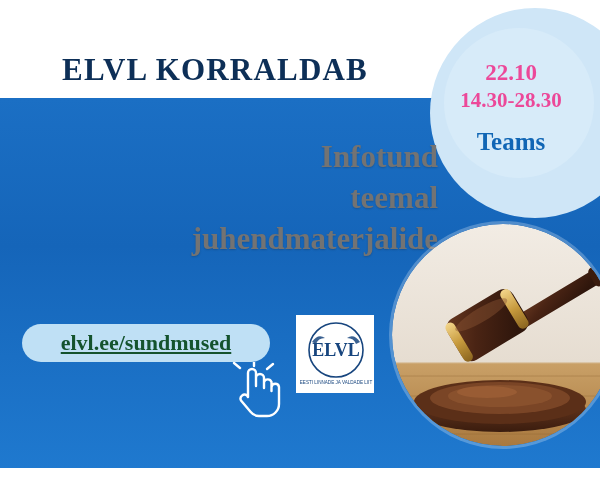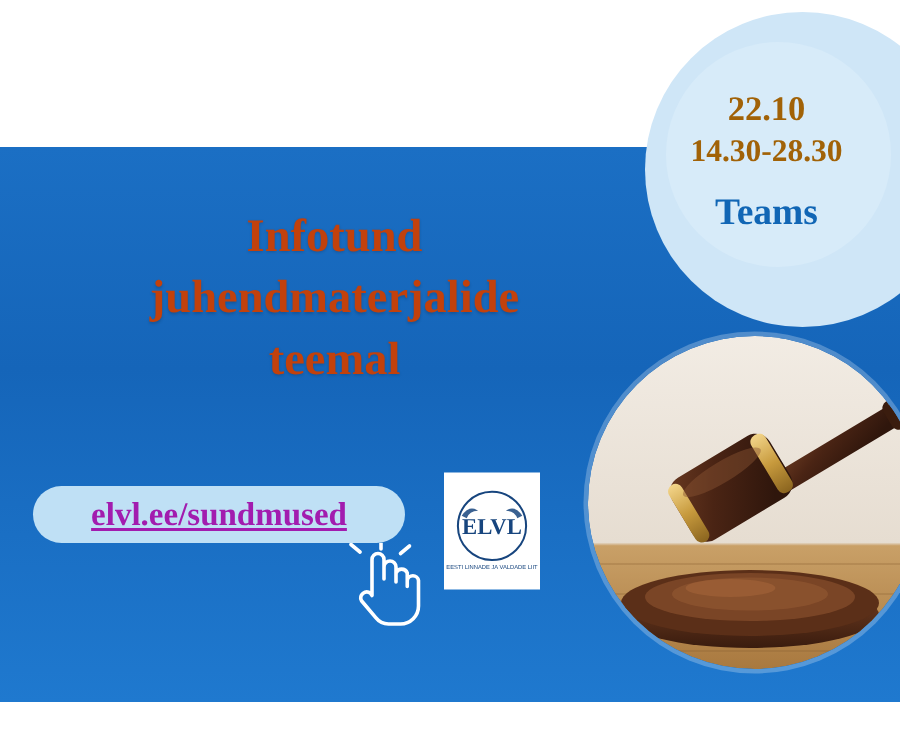--- a/index.html
+++ b/index.html
@@ -73,38 +73,38 @@
     top: 58px;
     width: 150px;
     text-align: center;
     color: #135ba3;
     font-family: "Liberation Serif", serif;
     font-weight: bold;
     line-height: 1.28;
   }
   .date-line {
     font-size: 23px;
-    color: #a16207;
+    color: #ec4899;
   }
   .date-line.small {
     font-size: 21px;
   }
   .date-line.teams {
     font-size: 25px;
     color: #1166b5;
     margin-top: 12px;
   }
   
   .headline {
     position: absolute;
     left: 8px;
     top: 136px;
     width: 430px;
-    text-align: center;
-    color: #c2410c;
+    text-align: right;
+    color: #737373;
     font-family: "Liberation Serif", serif;
     font-weight: bold;
     font-size: 31px;
     line-height: 1.33;
     text-shadow: 0 1px 2px rgba(0,0,0,0.18);
   }
   
   .link-pill {
     position: absolute;
     left: 22px;
@@ -114,42 +114,42 @@
     border-radius: 19px;
     background: #bfe0f5;
     display: flex;
     align-items: center;
     justify-content: center;
   }
   .link-pill span {
     font-family: "Liberation Serif", serif;
     font-weight: bold;
     font-size: 22px;
-    color: #a21caf;
+    color: #14532d;
     text-decoration: underline;
   }
   
   .hand-icon {
     position: absolute;
     left: 228px;
     top: 362px;
     width: 60px;
     height: 58px;
   }
   
   .logo-badge {
     position: absolute;
     left: 296px;
     top: 315px;
-    width: 64px;
+    width: 78px;
     height: 78px;
     background: #ffffff;
     display: flex;
     align-items: center;
-    justify-content: flex-start;
+    justify-content: flex-end;
   }
   .logo-badge svg { display: block; }
   
   .photo-circle {
     position: absolute;
     left: 392px;
     top: 224px;
     width: 222px;
     height: 222px;
     border-radius: 50%;
@@ -163,31 +163,32 @@
 
 <div id="poster">
 
   <div class="band-top"></div>
   <div class="band-main"></div>
   <div class="band-bottom"></div>
 
   <div class="circle-date"></div>
   <div class="circle-date-2"></div>
 
+  <div class="title">ELVL KORRALDAB</div>
 
   <div class="date-block">
     <div class="date-line">22.10</div>
     <div class="date-line small">14.30-28.30</div>
     <div class="date-line teams">Teams</div>
   </div>
 
   <div class="headline">
     <div>Infotund</div>
+    <div>teemal</div>
     <div>juhendmaterjalide</div>
-    <div>teemal</div>
   </div>
 
   <div class="link-pill">
     <span>elvl.ee/sundmused</span>
   </div>
 
   <div class="hand-icon">
     <svg width="60" height="58" viewBox="0 0 60 58">
       <g stroke="#ffffff" stroke-width="2.4" fill="none" stroke-linecap="round" stroke-linejoin="round">
         <line x1="12" y1="6" x2="6" y2="1"></line>

